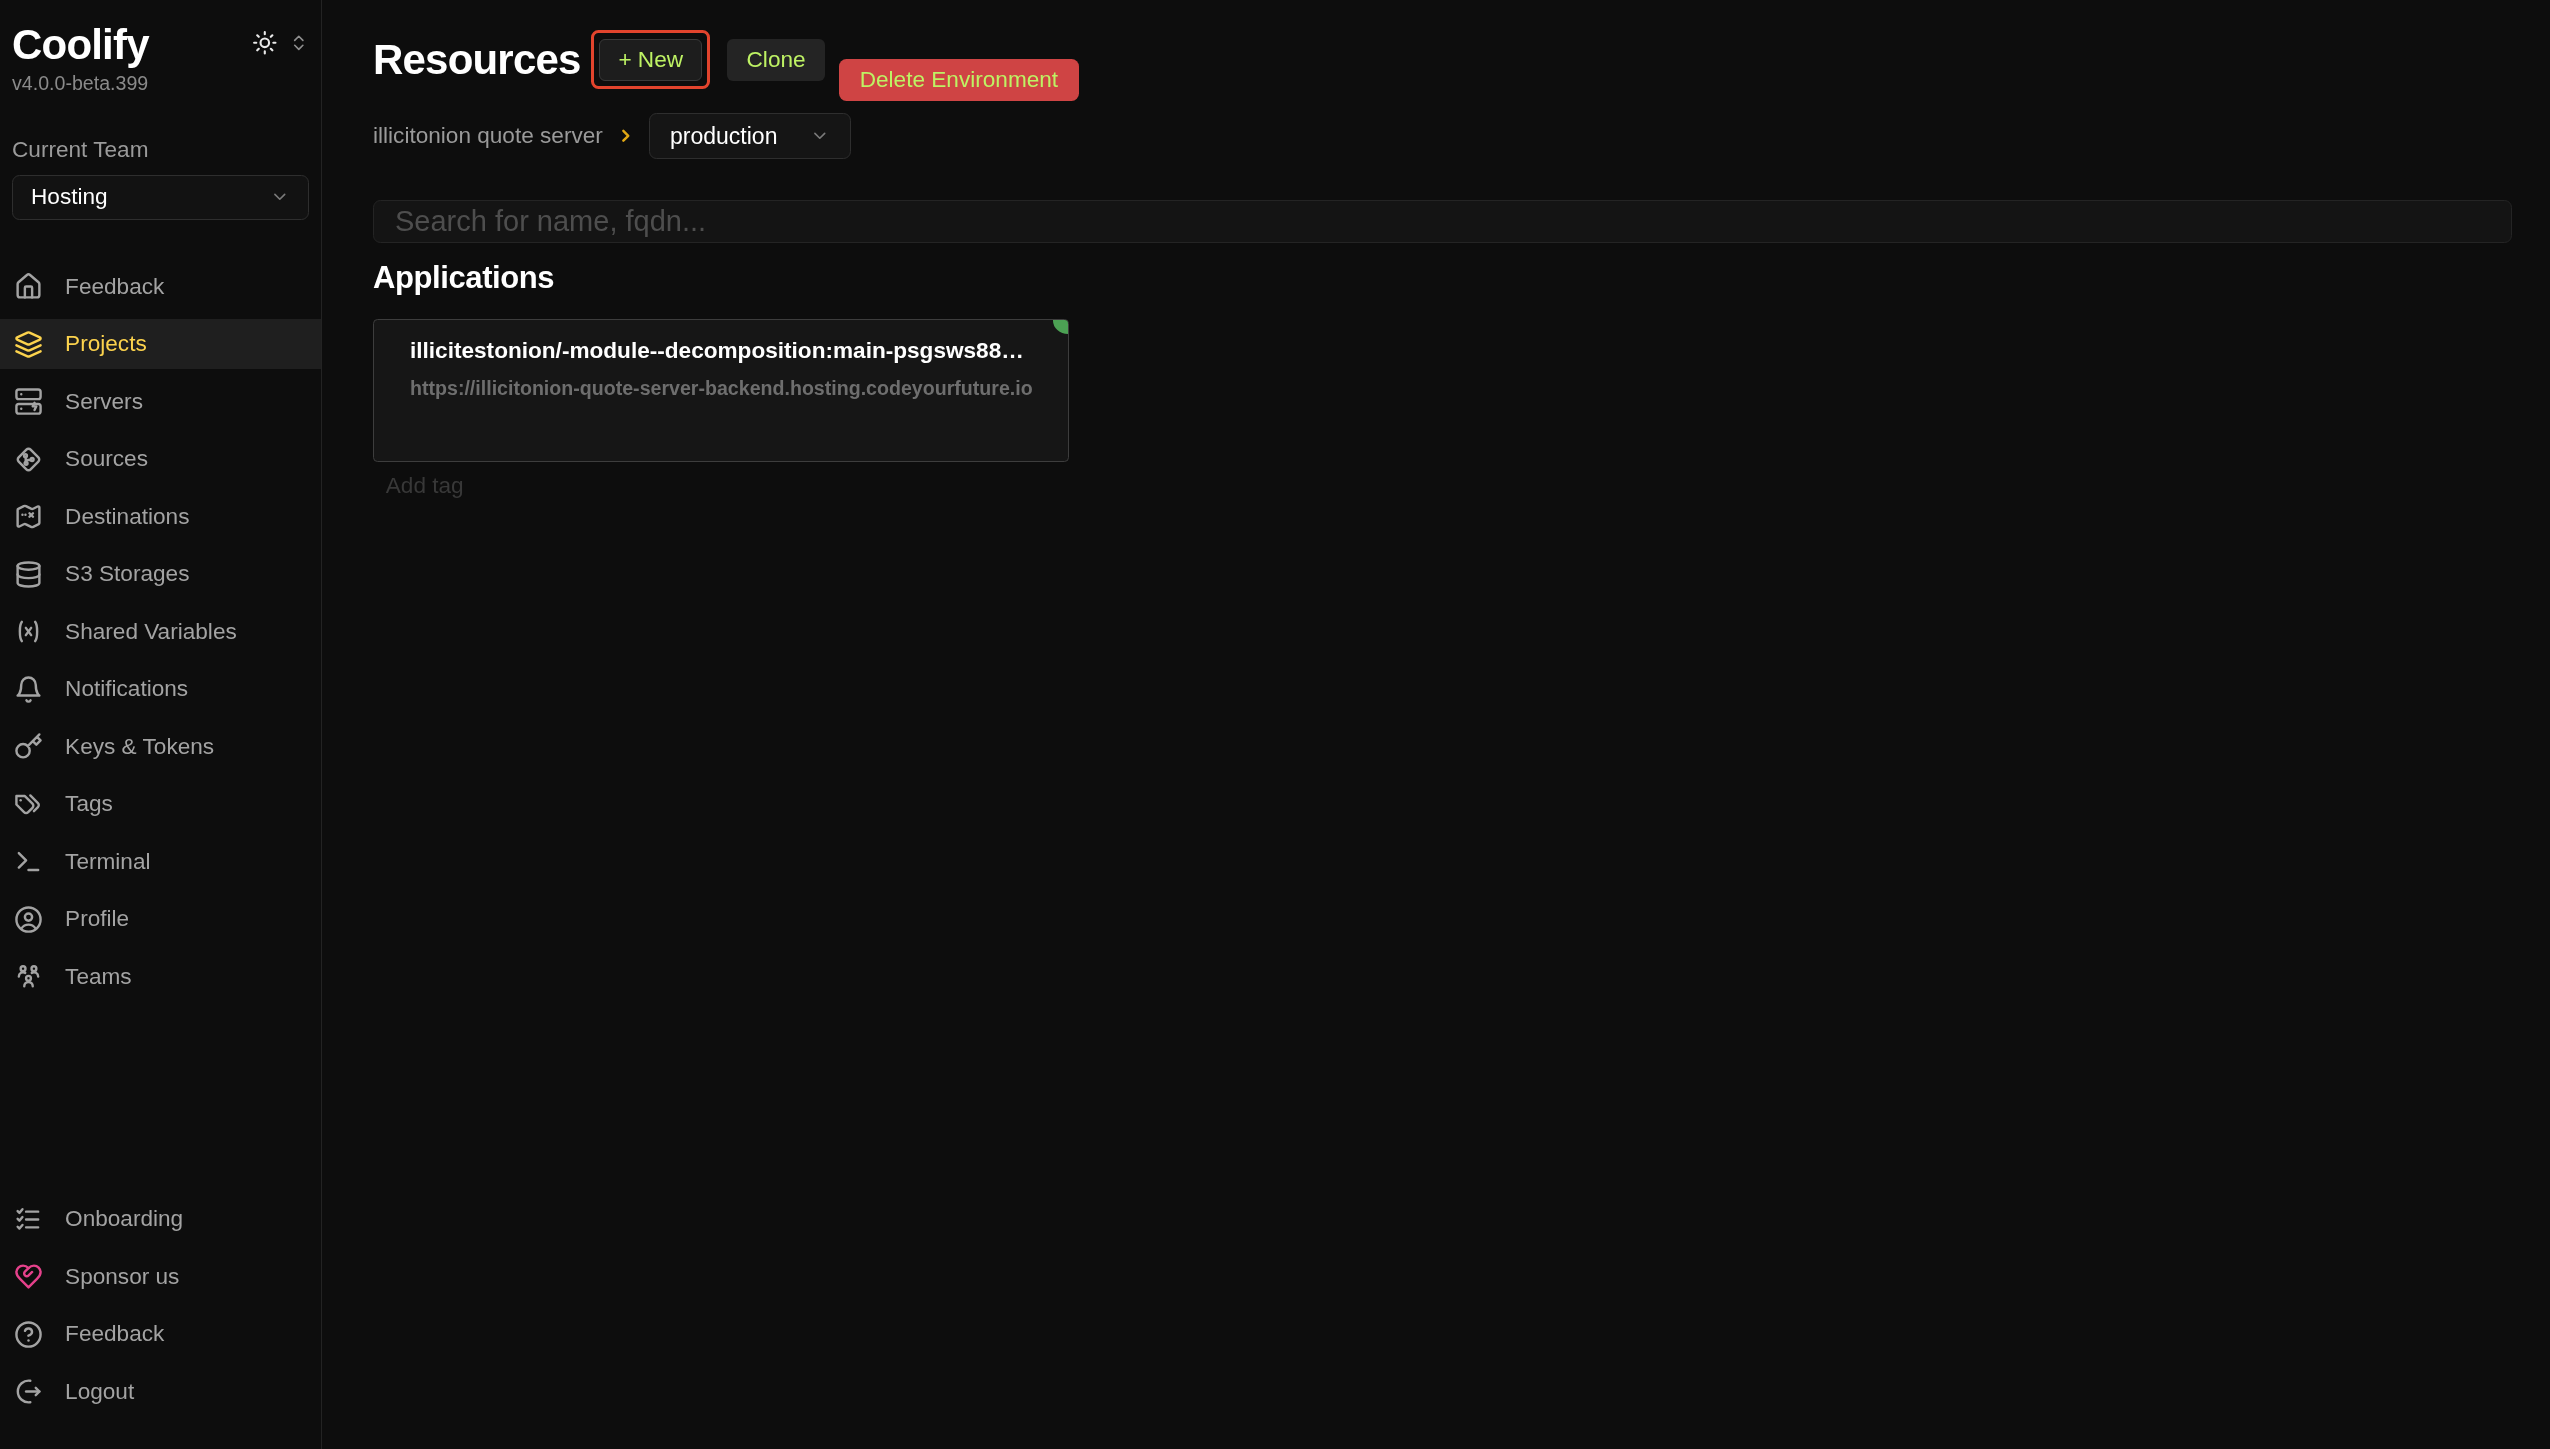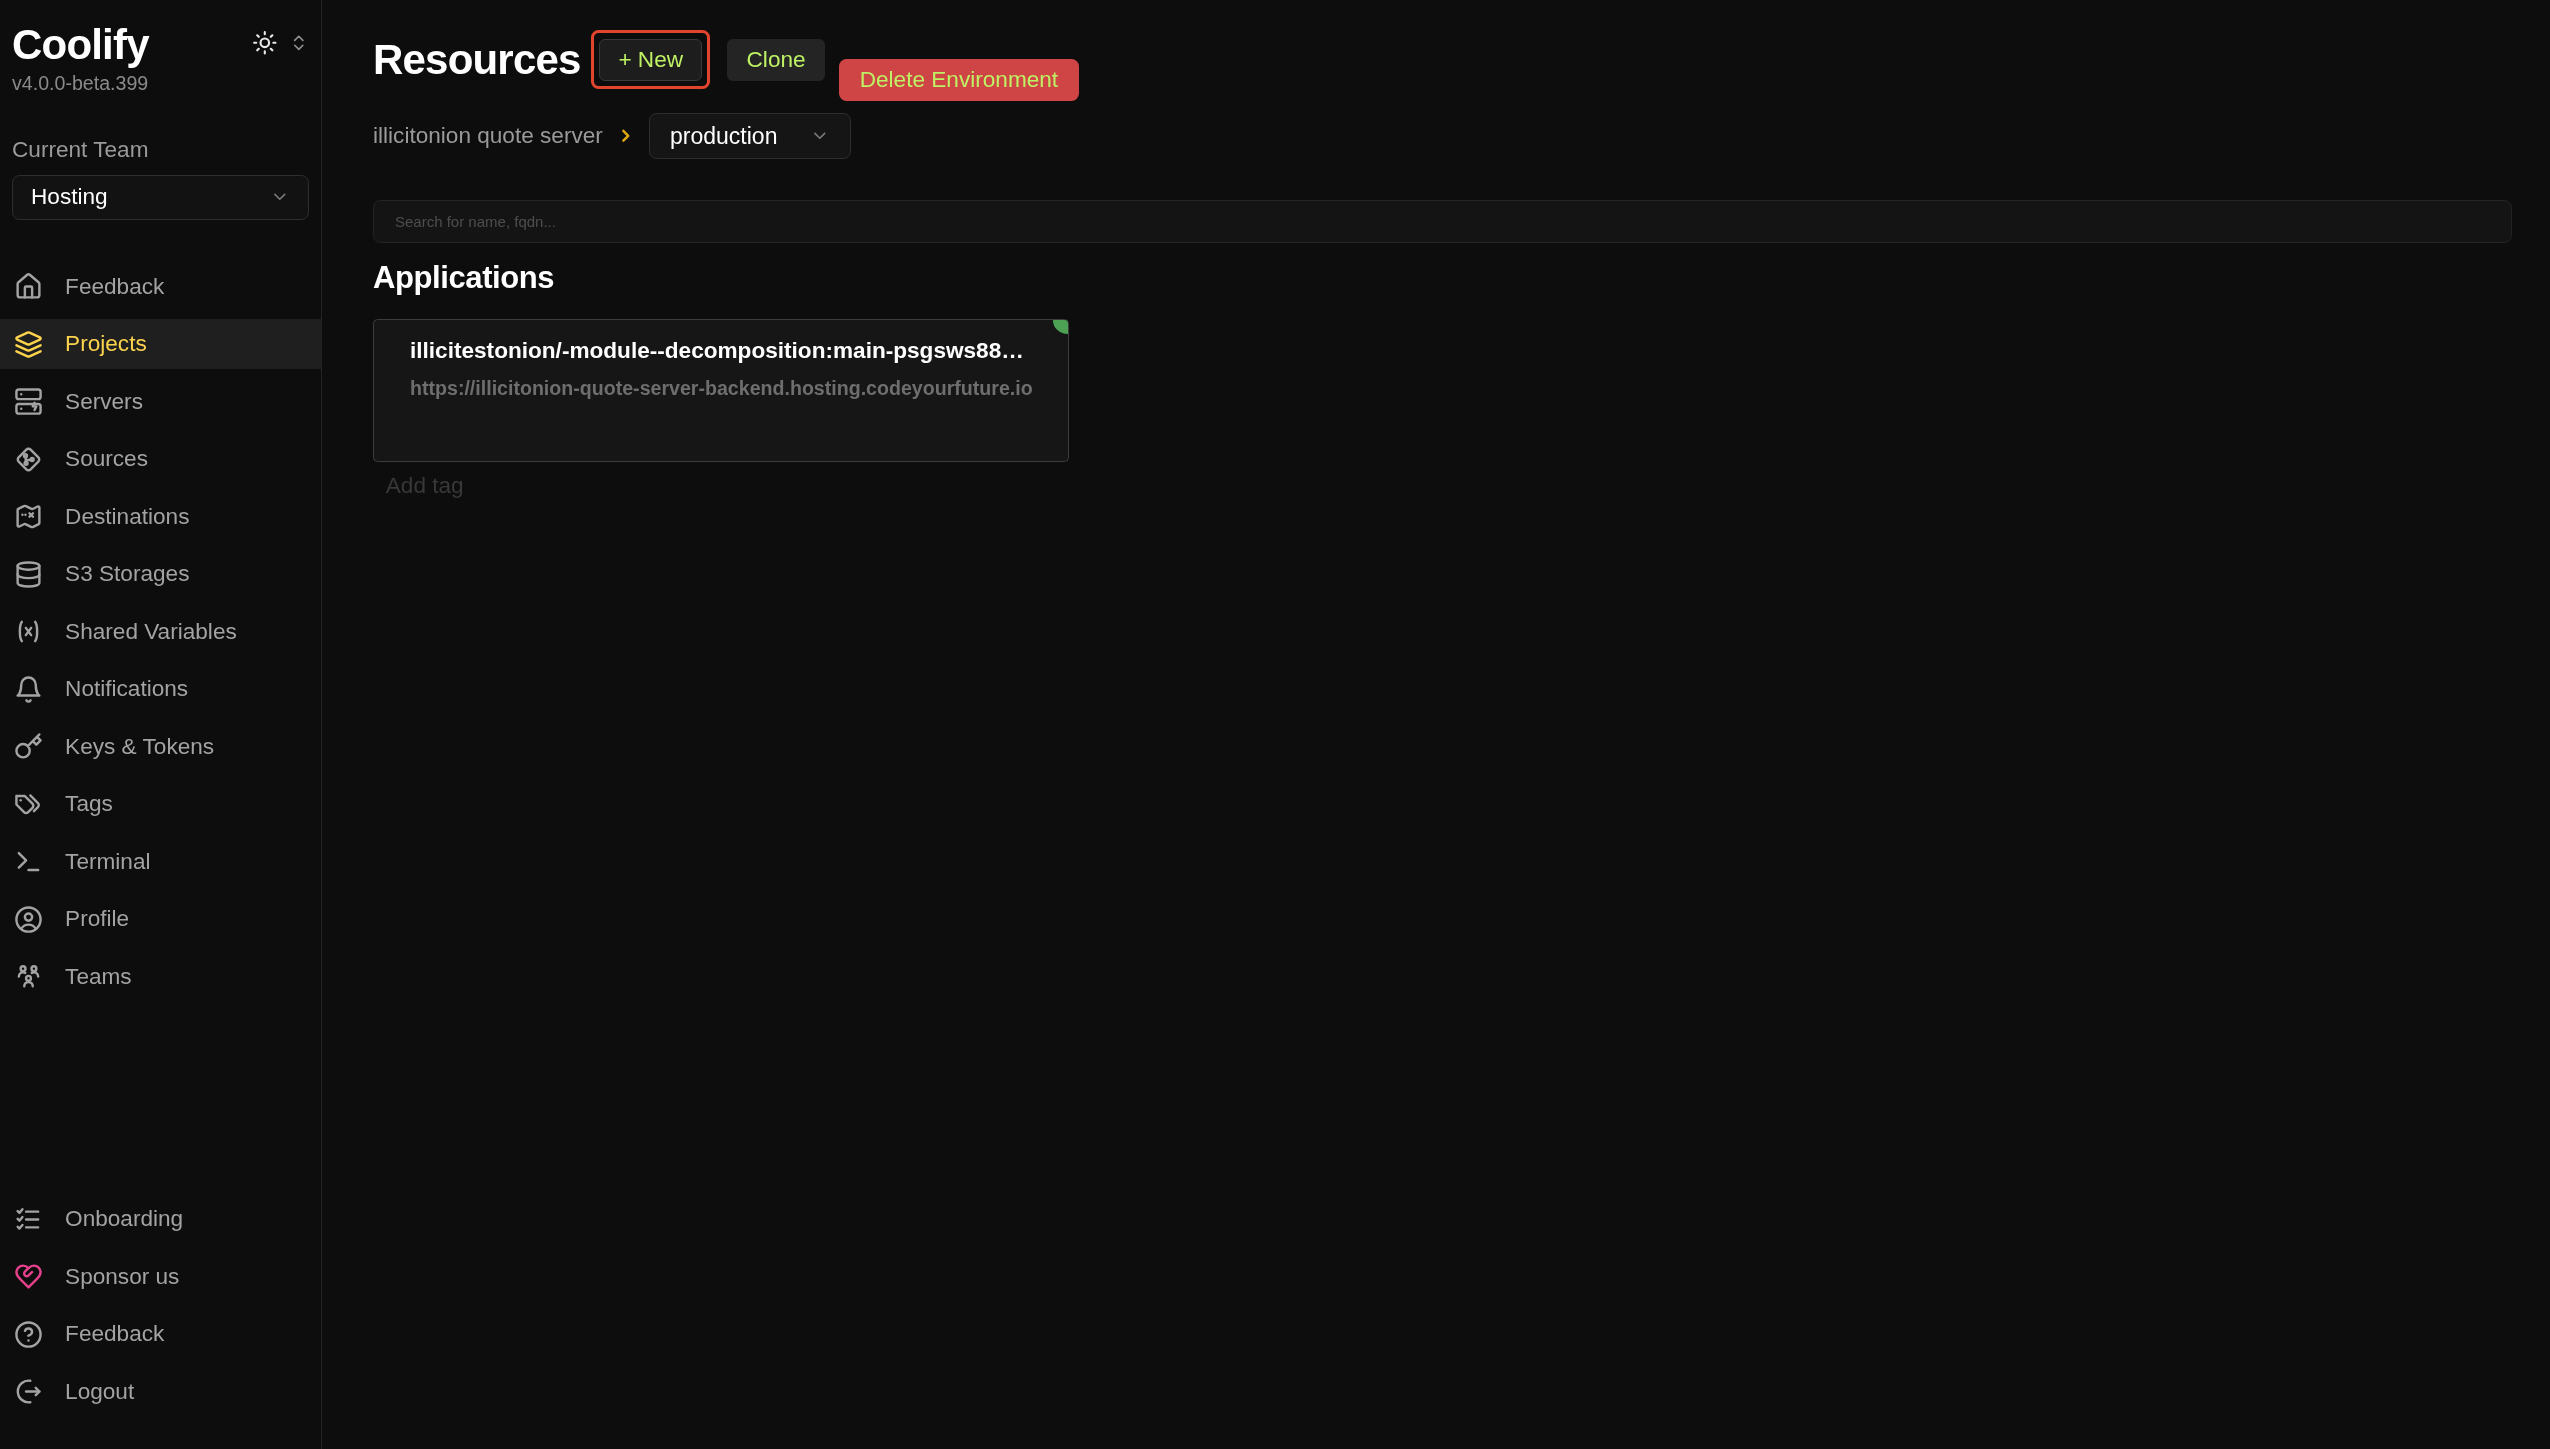--- a/index.html
+++ b/index.html
@@ -58,21 +58,21 @@
   .crumb-project { font-size:22.6px; color:#9a9a9a; }
   .crumb-chev { color:#e0a714; }
   .env-select {
     height:46px; border:0.8px solid #2e2e2e; border-radius:7.5px; background:#151515;
     display:flex; align-items:center; gap:33px; padding:0 19.6px; cursor:pointer;
   }
   .env-select .val { font-size:23px; color:#fff; }
   .search-input {
     margin-top:41px; width:100%; height:43px; background:#141414;
     border:0.8px solid #242424; border-radius:7.5px; padding:0 21px;
-    font-size:15px; color:#ddd; font-family:inherit; outline:none;
+    font-size:29px; color:#ddd; font-family:inherit; outline:none;
   }
   .search-input::placeholder { color:#4e4e4e; }
   .section-heading { margin-top:18px; font-size:31px; font-weight:bold; letter-spacing:-0.4px; line-height:33px; }
   .app-card {
     margin-top:25px; width:696px; height:143px; background:#161616;
     border:1.5px solid #3d3d3d; border-radius:4.5px; padding:16.6px 36px;
     position:relative; cursor:pointer; overflow:hidden;
   }
   .app-card .card-title {
     font-size:22.6px; font-weight:bold; color:#fff; margin-top:1.5px;

